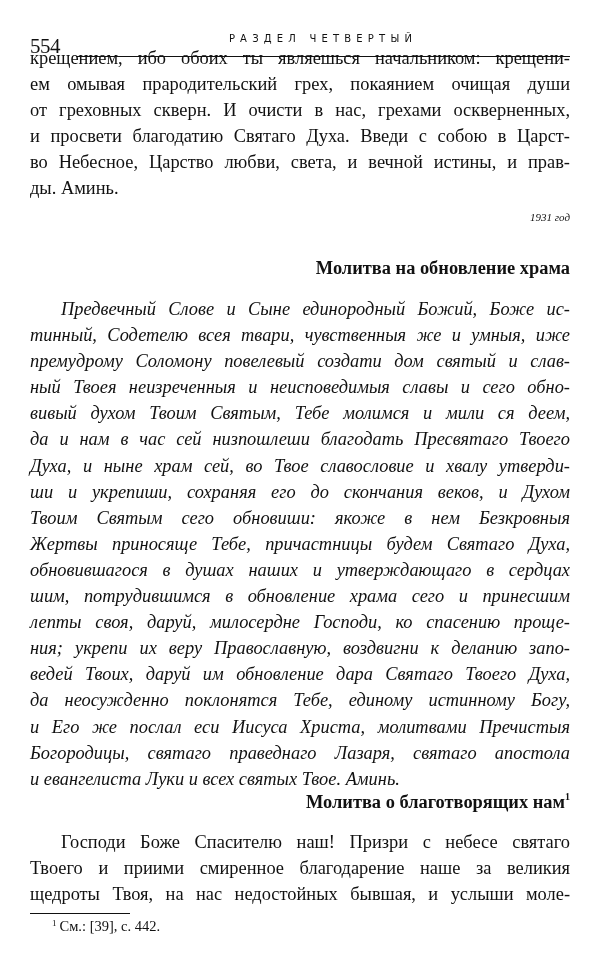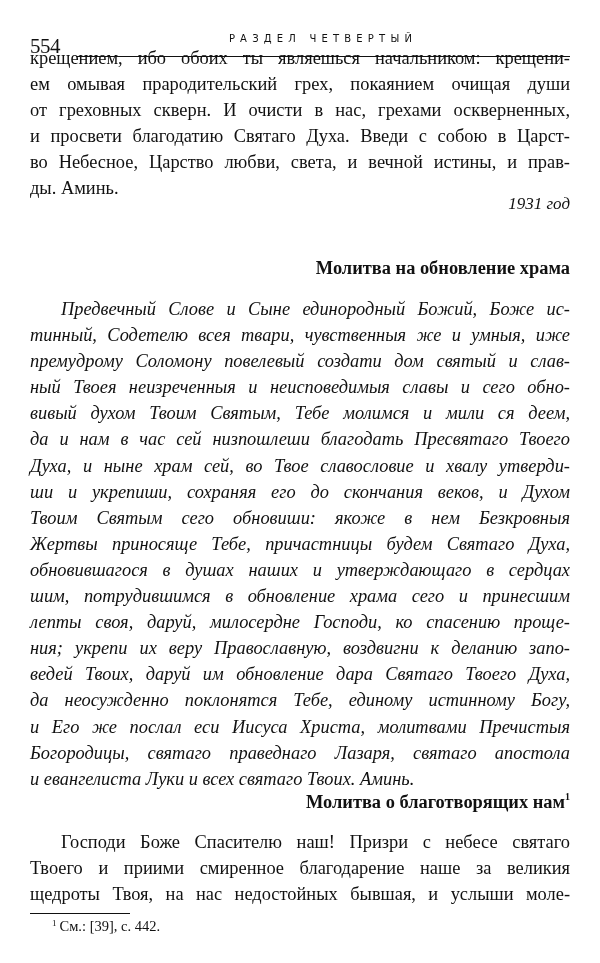--- a/index.html
+++ b/index.html
@@ -8,21 +8,21 @@
   .header { position: absolute; top: 32px; left: 30px; width: 540px; height: 30px; }
   .page-num { position: absolute; left: 0; top: 2px; font-size: 21px; letter-spacing: -0.5px; }
   .running-title { position: absolute; left: 46px; right: 0; top: 1px; text-align: center;
                    font-family: "DejaVu Sans", sans-serif; font-size: 10px; letter-spacing: 5.2px; }
   .header-rule { position: absolute; left: 46px; right: 0; top: 24px; border-top: 1px solid #111; }
   .body-text { position: absolute; left: 30px; width: 540px; font-size: 18.4px; line-height: 26.1px;
                text-align: justify; }
   .line { display: block; text-align: justify; text-align-last: justify; white-space: nowrap; height: 26.1px; }
   .line.last { text-align-last: left; }
   .line.indent { padding-left: 31px; }
-  .date { position: absolute; right: 30px; top: 194px; font-style: italic; font-size: 17px; }
+  .date { position: absolute; right: 30px; top: 211px; font-style: italic; font-size: 11px; }
   .heading { position: absolute; left: 30px; width: 540px; text-align: right; font-weight: bold;
              font-size: 18.4px; }
   .heading sup { font-size: 10px; vertical-align: 8px; }
   .fn-rule { position: absolute; left: 30px; width: 100px; top: 913px; border-top: 1px solid #111; }
   .footnote { position: absolute; left: 52px; top: 918px; font-size: 14.5px; }
   .footnote sup { font-size: 9px; vertical-align: 5px; margin-right: 3px; }
 </style>
 </head>
 <body>
 
@@ -56,21 +56,21 @@
   <span class="line">Твоим Святым сего обновиши: якоже в нем Безкровныя</span>
   <span class="line">Жертвы приносяще Тебе, причастницы будем Святаго Духа,</span>
   <span class="line">обновившагося в душах наших и утверждающаго в сердцах</span>
   <span class="line">шим, потрудившимся в обновление храма сего и принесшим</span>
   <span class="line">лепты своя, даруй, милосердне Господи, ко спасению проще-</span>
   <span class="line">ния; укрепи их веру Православную, воздвигни к деланию запо-</span>
   <span class="line">ведей Твоих, даруй им обновление дара Святаго Твоего Духа,</span>
   <span class="line">да неосужденно поклонятся Тебе, единому истинному Богу,</span>
   <span class="line">и Его же послал еси Иисуса Христа, молитвами Пречистыя</span>
   <span class="line">Богородицы, святаго праведнаго Лазаря, святаго апостола</span>
-  <span class="line last">и евангелиста Луки и всех святаго Твоих. Аминь.</span>
+  <span class="line last">и евангелиста Луки и всех святых Твое. Аминь.</span>
 </div>
 
 <div class="heading" style="top:791px;">
   <span>Молитва о благотворящих нам</span><sup>1</sup>
 </div>
 
 <div class="body-text" style="top:829px;">
   <span class="line indent">Господи Боже Спасителю наш! Призри с небесе святаго</span>
   <span class="line">Твоего и приими смиренное благодарение наше за великия</span>
   <span class="line">щедроты Твоя, на нас недостойных бывшая, и услыши моле-</span>

